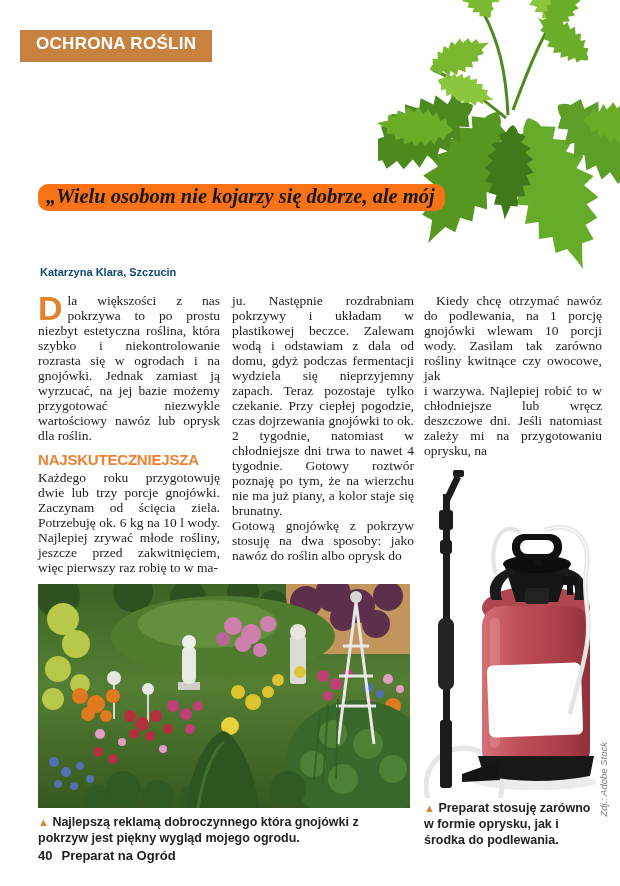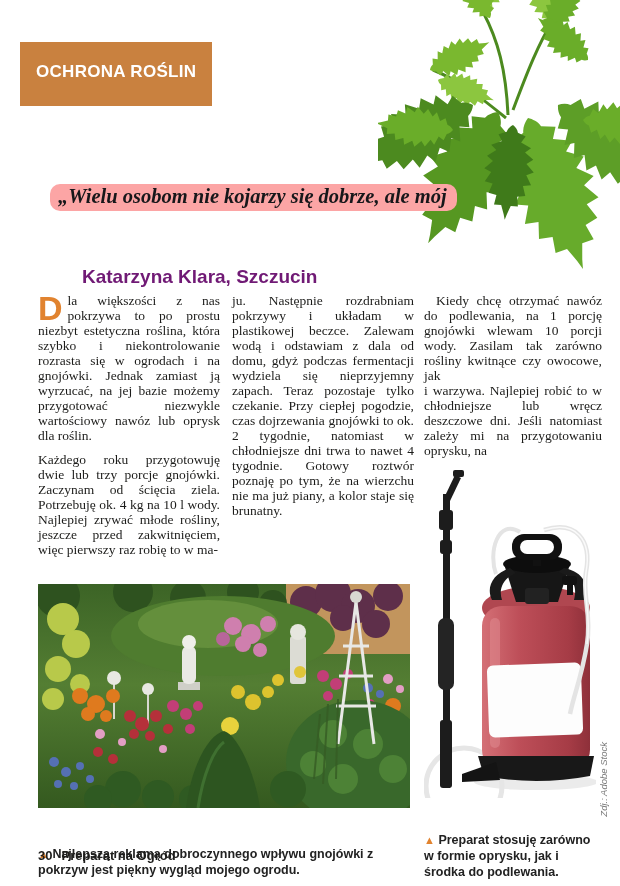--- a/index.html
+++ b/index.html
@@ -1,36 +1,36 @@
 <!DOCTYPE html>
 <html lang="pl"><head>
 <meta charset="utf-8">
 <style>
   html,body{margin:0;padding:0;background:#fff;}
   .page{position:relative;width:620px;height:886px;background:#fff;overflow:hidden;
         font-family:"Liberation Serif",serif;color:#1c1c1a;}
 
   
   .badge{position:absolute;left:20px;top:30px;height:32px;line-height:28px;
-         background:#c9813f;color:#fff;padding:16px 16px;
+         background:#c9813f;color:#fff;padding:0 16px;
          font-family:"Liberation Sans",sans-serif;font-weight:bold;font-size:17px;
-         letter-spacing:.3px;margin-top:12px;}
+         letter-spacing:.3px;}
   .title{position:absolute;left:38px;top:60px;z-index:3;}
   .title .tline{display:block;font-family:"Liberation Sans",sans-serif;font-weight:bold;
          font-size:42px;line-height:50px;letter-spacing:-1.5px;color:#1d1d1b;
          transform:scaleX(.88);transform-origin:left;white-space:nowrap;}
 
   
   .quote{position:absolute;left:34px;top:184px;z-index:3;width:440px;}
-  .qline{display:inline-block;background:#fca5a5;border-radius:10px;
-         padding:0 10px 2px 8px;margin:0 0 1px 16px;
+  .qline{display:inline-block;background:#f97316;border-radius:10px;
+         padding:0 10px 2px 8px;margin:0 0 1px 4px;
          font-family:"Liberation Serif",serif;font-style:italic;font-weight:bold;
          font-size:20.5px;line-height:25px;color:#17171a;white-space:nowrap;}
   .author{position:absolute;left:40px;top:266px;z-index:3;
-         font-family:"Liberation Sans",sans-serif;font-weight:bold;font-size:19px;color:#701a75;margin-left:42px;}
+         font-family:"Liberation Sans",sans-serif;font-weight:bold;font-size:11px;color:#0c4a6e;}
 
   
   .col{position:absolute;top:293px;width:182px;font-size:13.5px;line-height:15px;
        text-align:justify;color:#1c1c1a;}
   .col1{left:38px;}
   .col2{left:232px;}
   .col3{left:424px;width:178px;}
   .col p{margin:0;}
   .dropcap{float:left;font-family:"Liberation Sans",sans-serif;font-weight:bold;
        font-size:34px;line-height:27px;color:#e1832f;padding:2px 5px 0 0;}
@@ -39,21 +39,21 @@
   h3.sub span{display:block;}
   .indent{text-indent:12px;}
   .wrap-right{margin-left:38px;}
 
   
   .garden{position:absolute;left:38px;top:584px;width:372px;height:224px;}
   .sprayer{position:absolute;left:424px;top:468px;width:172px;height:330px;z-index:1;}
 
   
   .caption{font-family:"Liberation Sans",sans-serif;font-weight:bold;
-       font-size:12.5px;line-height:16px;color:#222;margin-top:32px;}
+       font-size:12.5px;line-height:16px;color:#222;}
   .cap-garden{position:absolute;left:38px;top:814px;width:368px;}
   .cap-sprayer{position:absolute;left:424px;top:800px;width:168px;z-index:2;}
   .tri{color:#e1832f;font-size:11px;}
   .footer{position:absolute;left:38px;top:848px;font-family:"Liberation Sans",sans-serif;
        font-weight:bold;font-size:13px;color:#1d1d1b;}
   .footer .num{margin-right:9px;}
   .credit{position:absolute;left:598px;top:742px;writing-mode:vertical-rl;
        transform:rotate(180deg);font-family:"Liberation Sans",sans-serif;
        font-style:italic;font-size:9.5px;color:#7b7b7b;}
 
@@ -95,26 +95,28 @@
 
   <div class="quote">
     <span class="qline">„Wielu osobom nie kojarzy się dobrze, ale mój</span><br>
     <br>
   </div>
   <div class="author">Katarzyna Klara, Szczucin</div>
 
   <div class="col col1">
     <p><span class="dropcap">D</span><span>la większości z nas pokrzywa to po prostu niezbyt estetyczna roślina, która szybko i niekontrolowanie rozrasta się w ogrodach i na gnojówki. Jednak zamiast ją wyrzucać, na jej bazie możemy przygotować niezwykle wartościowy nawóz lub oprysk dla roślin.</span></p>
     <h3 class="sub">
+      <span>NAJSKUTECZNIEJSZA</span>
     </h3>
-    <p>Każdego roku przygotowuję dwie lub trzy porcje gnojówki. Zaczynam od ścięcia ziela. Potrzebuję ok. 4 kg na 10 l wody. Najlepiej zrywać młode rośliny, jeszcze przed zakwitnięciem, więc pierwszy raz robię to w ma-</p>
+    <p>Każdego roku przygotowuję dwie lub trzy porcje gnojówki. Zaczynam od ścięcia ziela. Potrzebuję ok. 6 kg na 10 l wody. Najlepiej zrywać młode rośliny, jeszcze przed zakwitnięciem, więc pierwszy raz robię to w ma-</p>
   </div>
 
   <div class="col col2">
     <p>ju. Następnie rozdrabniam pokrzywy i układam w plastikowej beczce. Zalewam wodą i odstawiam z dala od domu, gdyż podczas fermentacji wydziela się nieprzyjemny zapach. Teraz pozostaje tylko czekanie. Przy ciepłej pogodzie, czas dojrzewania gnojówki to ok. 2 tygodnie, natomiast w chłodniejsze dni trwa to nawet 4 tygodnie. Gotowy roztwór poznaję po tym, że na wierzchu nie ma już piany, a kolor staje się brunatny.</p>
+    <p>Gotową gnojówkę z pokrzyw stosuję na dwa sposoby: jako nawóz do roślin albo oprysk do</p>
   </div>
 
   <div class="col col3">
     <p class="indent">Kiedy chcę otrzymać nawóz do podlewania, na 1 porcję gnojówki wlewam 10 porcji wody. Zasilam tak zarówno rośliny kwitnące czy owocowe, jak</p>
     <p class="wrap-right">i warzywa. Najlepiej robić to w chłodniejsze lub wręcz deszczowe dni. Jeśli natomiast zależy mi na przygotowaniu oprysku, na</p>
   </div>
 
   <svg class="garden" viewBox="0 0 372 224" preserveAspectRatio="none">
     <defs>
       <linearGradient id="gbg" x1="0" y1="0" x2="0" y2="1">
@@ -299,25 +301,25 @@
 
     <rect x="138" y="108" width="15" height="9" rx="3" fill="#111"></rect>
     <rect x="143" y="115" width="6" height="12" fill="#111"></rect>
 
     <path d="M120,62 C152,52 168,72 162,104 C158,128 168,146 163,176 C158,208 150,226 146,246" stroke="#e4e4e4" stroke-width="4.5" fill="none"></path>
     <path d="M120,62 C152,52 168,72 162,104 C158,128 168,146 163,176" stroke="#fff" stroke-width="1.5" fill="none" opacity=".8"></path>
   </svg>
 
   <div class="caption cap-garden">
     <span class="tri">▲</span>
-    <span>Najlepszą reklamą dobroczynnego wpływu gnojówki z pokrzyw jest piękny wygląd mojego ogrodu.</span>
+    <span>Najlepszą reklamą dobroczynnego która gnojówki z pokrzyw jest piękny wygląd mojego ogrodu.</span>
   </div>
   <div class="caption cap-sprayer">
     <span class="tri">▲</span>
     <span>Preparat stosuję zarówno w formie oprysku, jak i środka do podlewania.</span>
   </div>
 
   <div class="footer">
-    <span class="num">30</span><span>Preparat na Ogród</span>
+    <span class="num">40</span><span>Preparat na Ogród</span>
   </div>
   <div class="credit">Zdj.: Adobe Stock</div>
 
 </div>
 
 </body></html>

